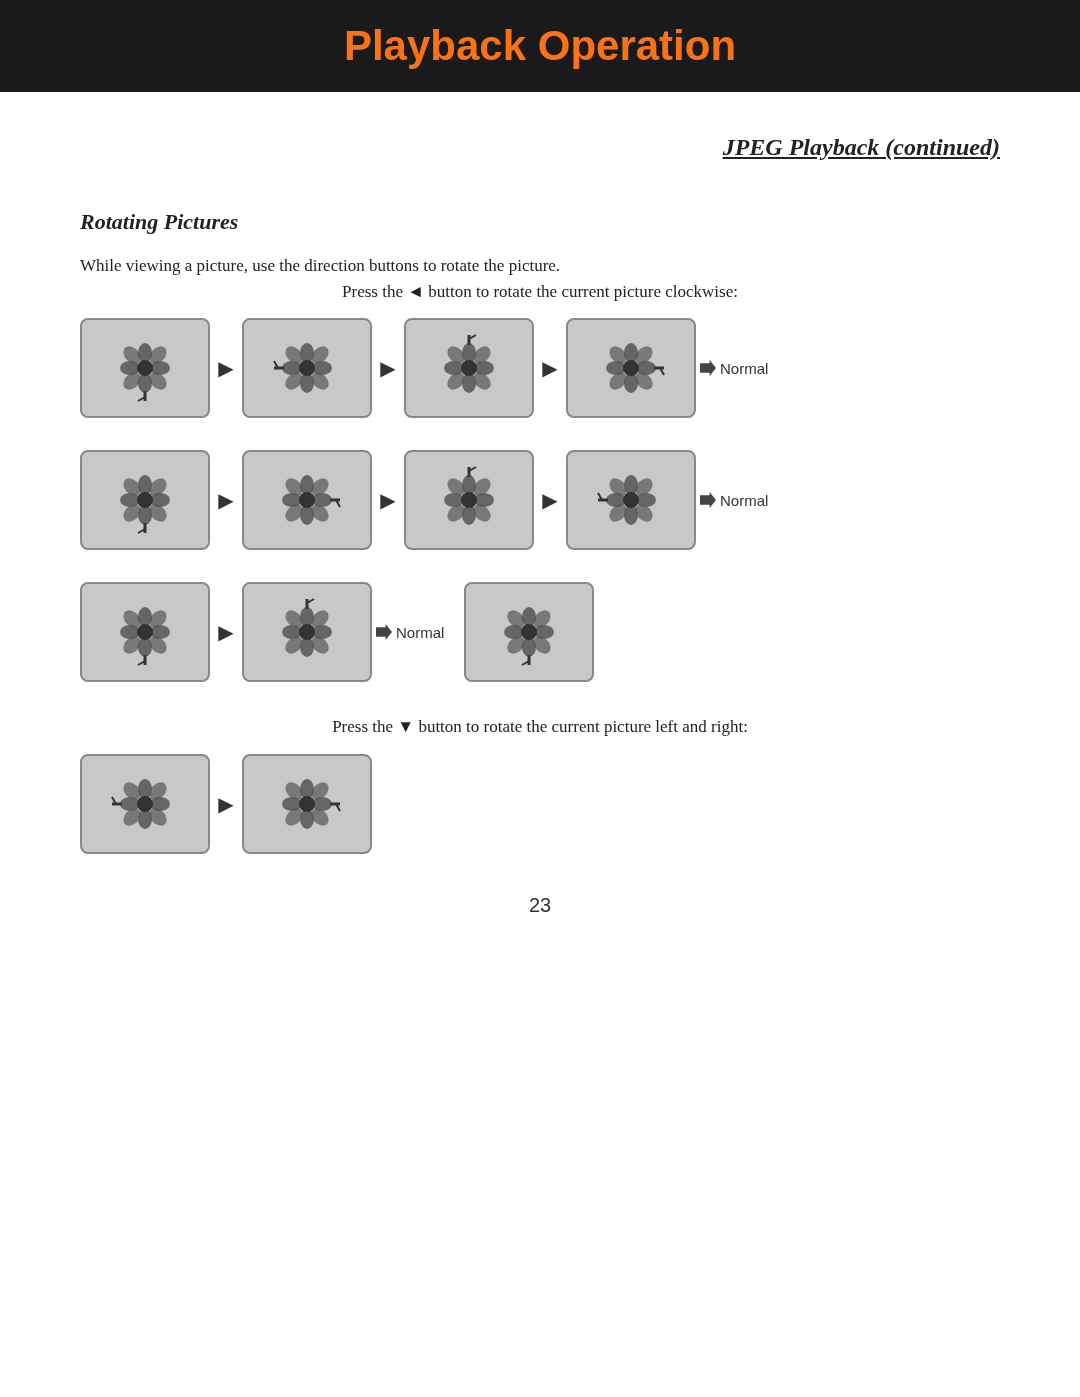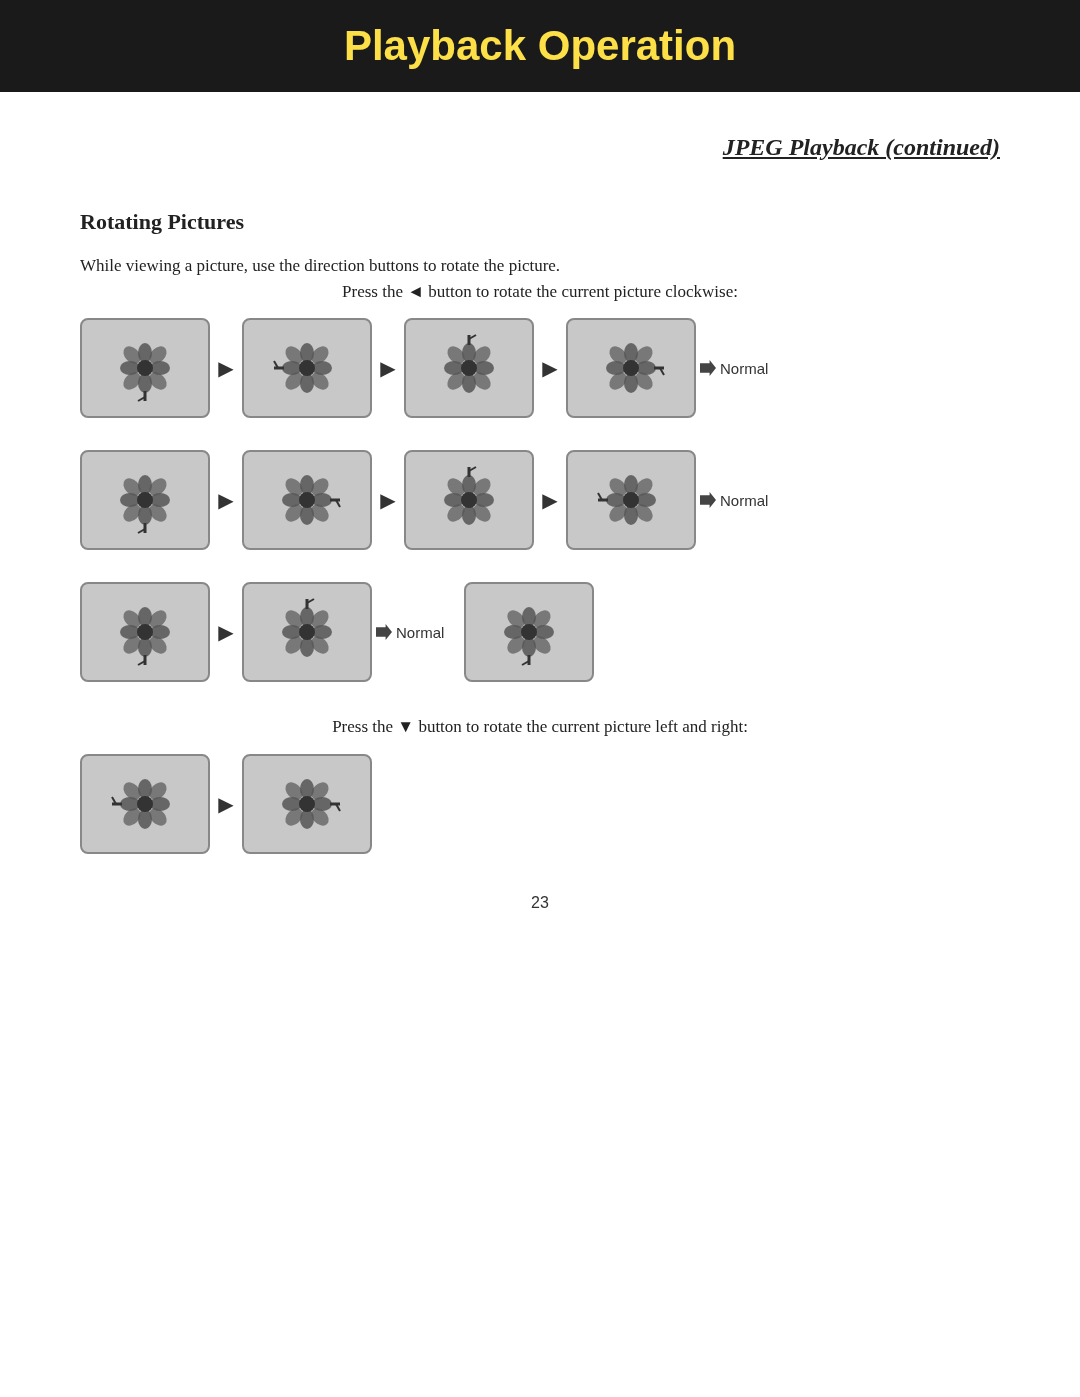--- a/index.html
+++ b/index.html
@@ -11,40 +11,41 @@
       color: #222222;
     }
 
     .page-header {
       background: #1a1a1a;
       padding: 22px 40px;
       text-align: center;
       margin-bottom: 32px;
     }
     .page-header h1 {
-      color: #fde047;
+      color: #f97316;
       font-size: 42px;
       font-weight: bold;
       font-family: Arial, sans-serif;
     }
 
     .content {
       padding: 10px 80px 60px 80px;
     }
 
     .section-title {
       font-style: italic;
       font-weight: bold;
       font-size: 24px;
       text-decoration: underline;
       margin-bottom: 18px;
       text-align: right;
     }
 
     .subsection-title {
+      font-style: italic;
       font-weight: bold;
       font-size: 22px;
       margin-bottom: 18px;
       margin-top: 48px;
     }
 
     .description {
       font-size: 17px;
       margin-bottom: 0;
       line-height: 1.5;
@@ -110,21 +111,21 @@
 
     .normal-label span {
       font-size: 15px;
       color: #333;
       font-family: Arial, sans-serif;
       text-align: center;
     }
 
     .page-number {
       text-align: center;
-      font-size: 16px;
+      font-size: 20px;
       margin-top: 40px;
       color: #333;
       font-family: Arial, sans-serif;
     }
 
     svg.flower-svg {
       width: 70px;
       height: 70px;
     }
   </style>

